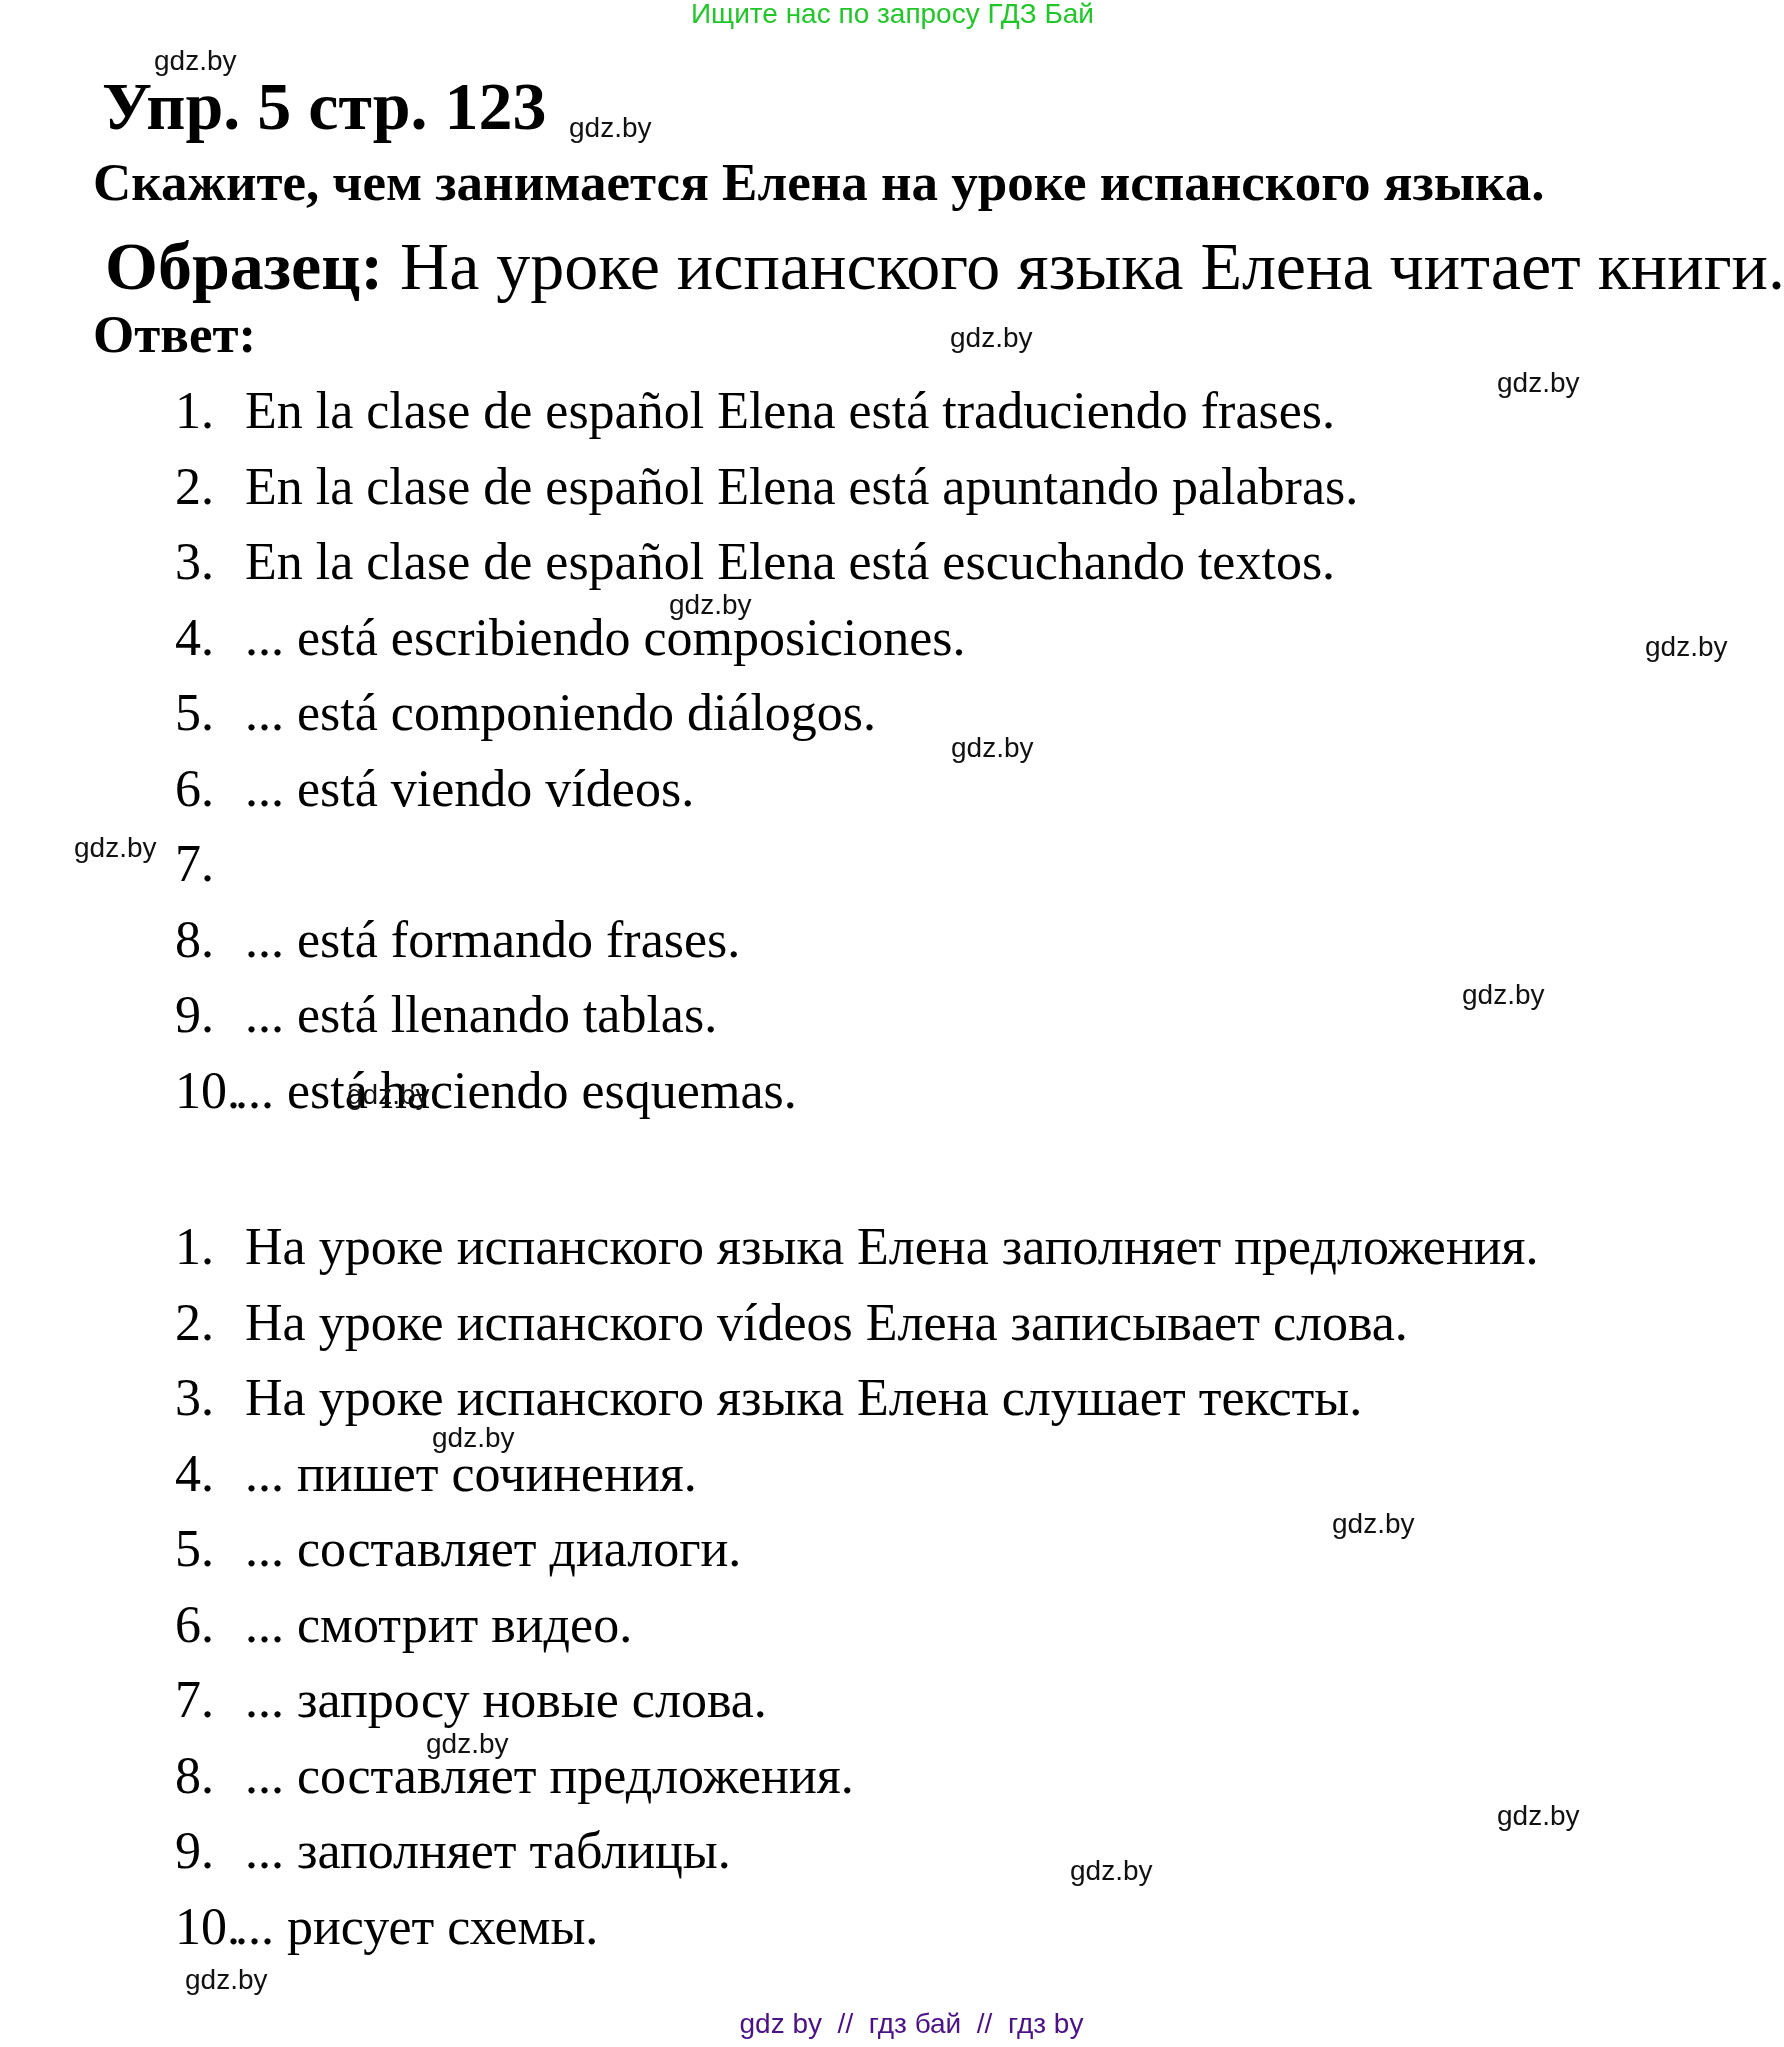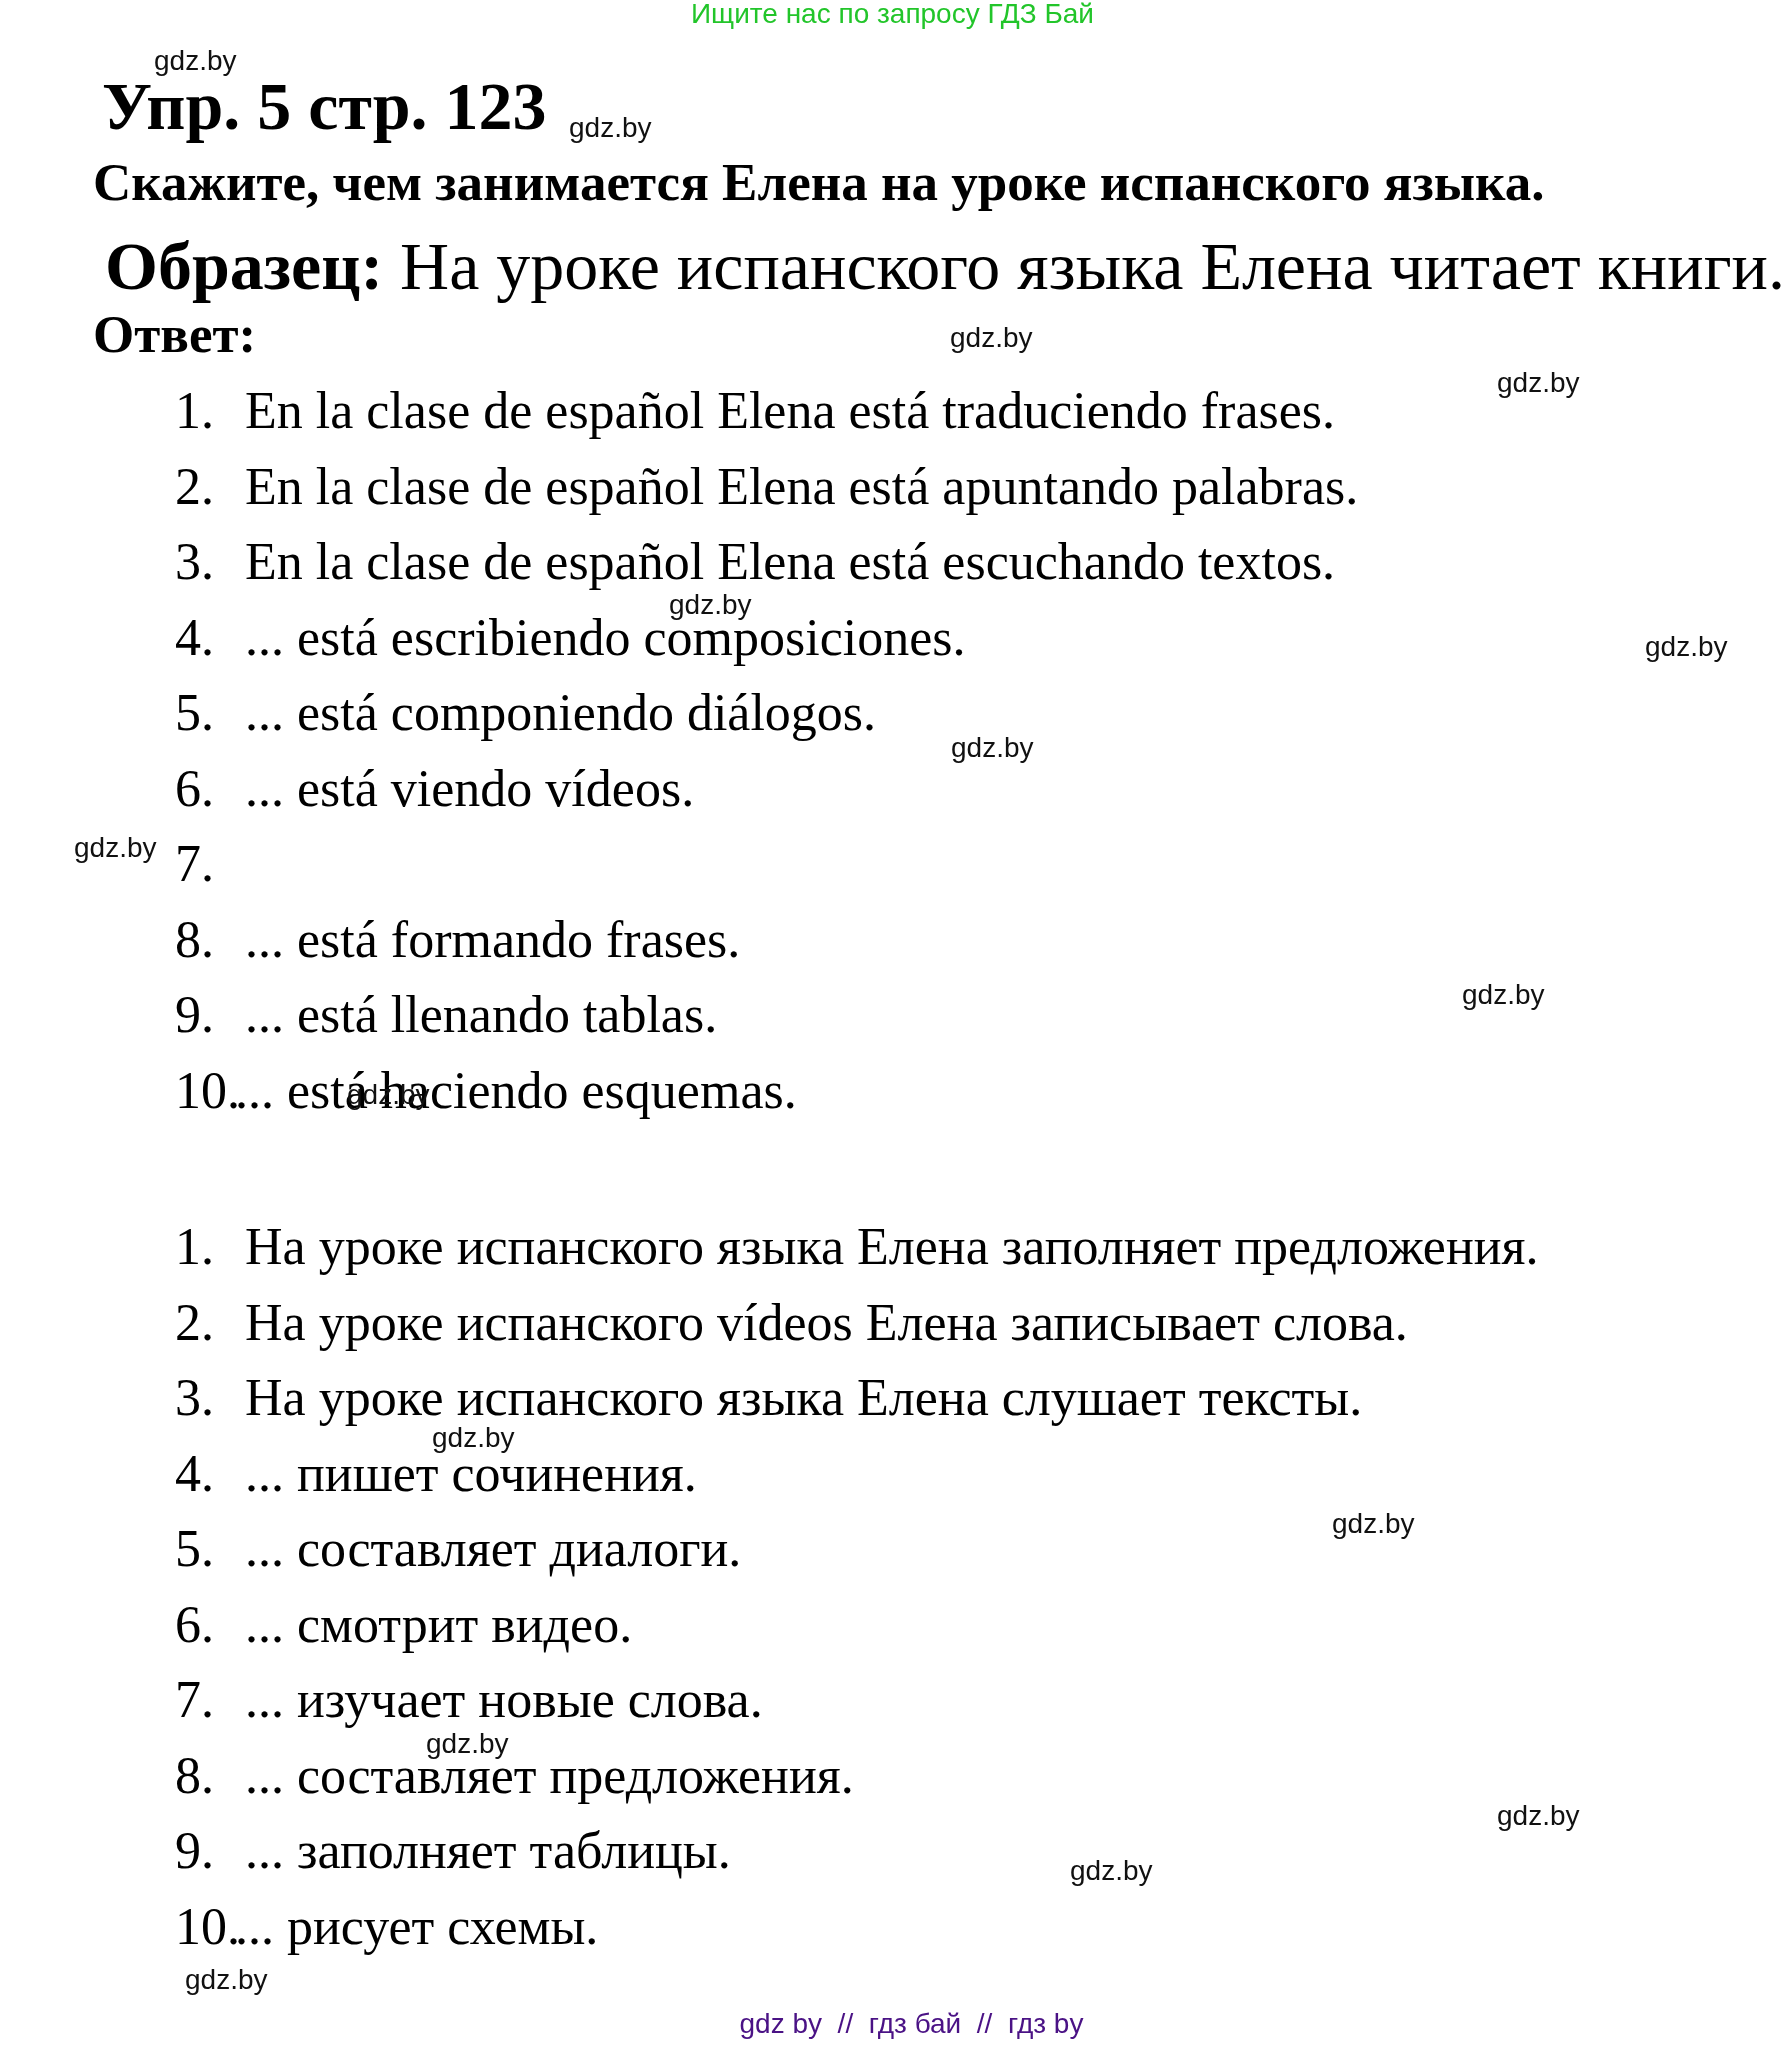--- a/index.html
+++ b/index.html
@@ -89,21 +89,21 @@
   <div class="item serif body-line" style="top:1519px;">
       <span class="num">5.</span>
       <span class="txt">... составляет диалоги.</span>
     </div>
   <div class="item serif body-line" style="top:1595px;">
       <span class="num">6.</span>
       <span class="txt">... смотрит видео.</span>
     </div>
   <div class="item serif body-line" style="top:1670px;">
       <span class="num">7.</span>
-      <span class="txt">... изучает новые слова.</span>
+      <span class="txt">... запросу новые слова.</span>
     </div>
   <div class="item serif body-line" style="top:1746px;">
       <span class="num">8.</span>
       <span class="txt">... составляет предложения.</span>
     </div>
   <div class="item serif body-line" style="top:1821px;">
       <span class="num">9.</span>
       <span class="txt">... заполняет таблицы.</span>
     </div>
   <div class="item serif body-line" style="top:1897px;">

